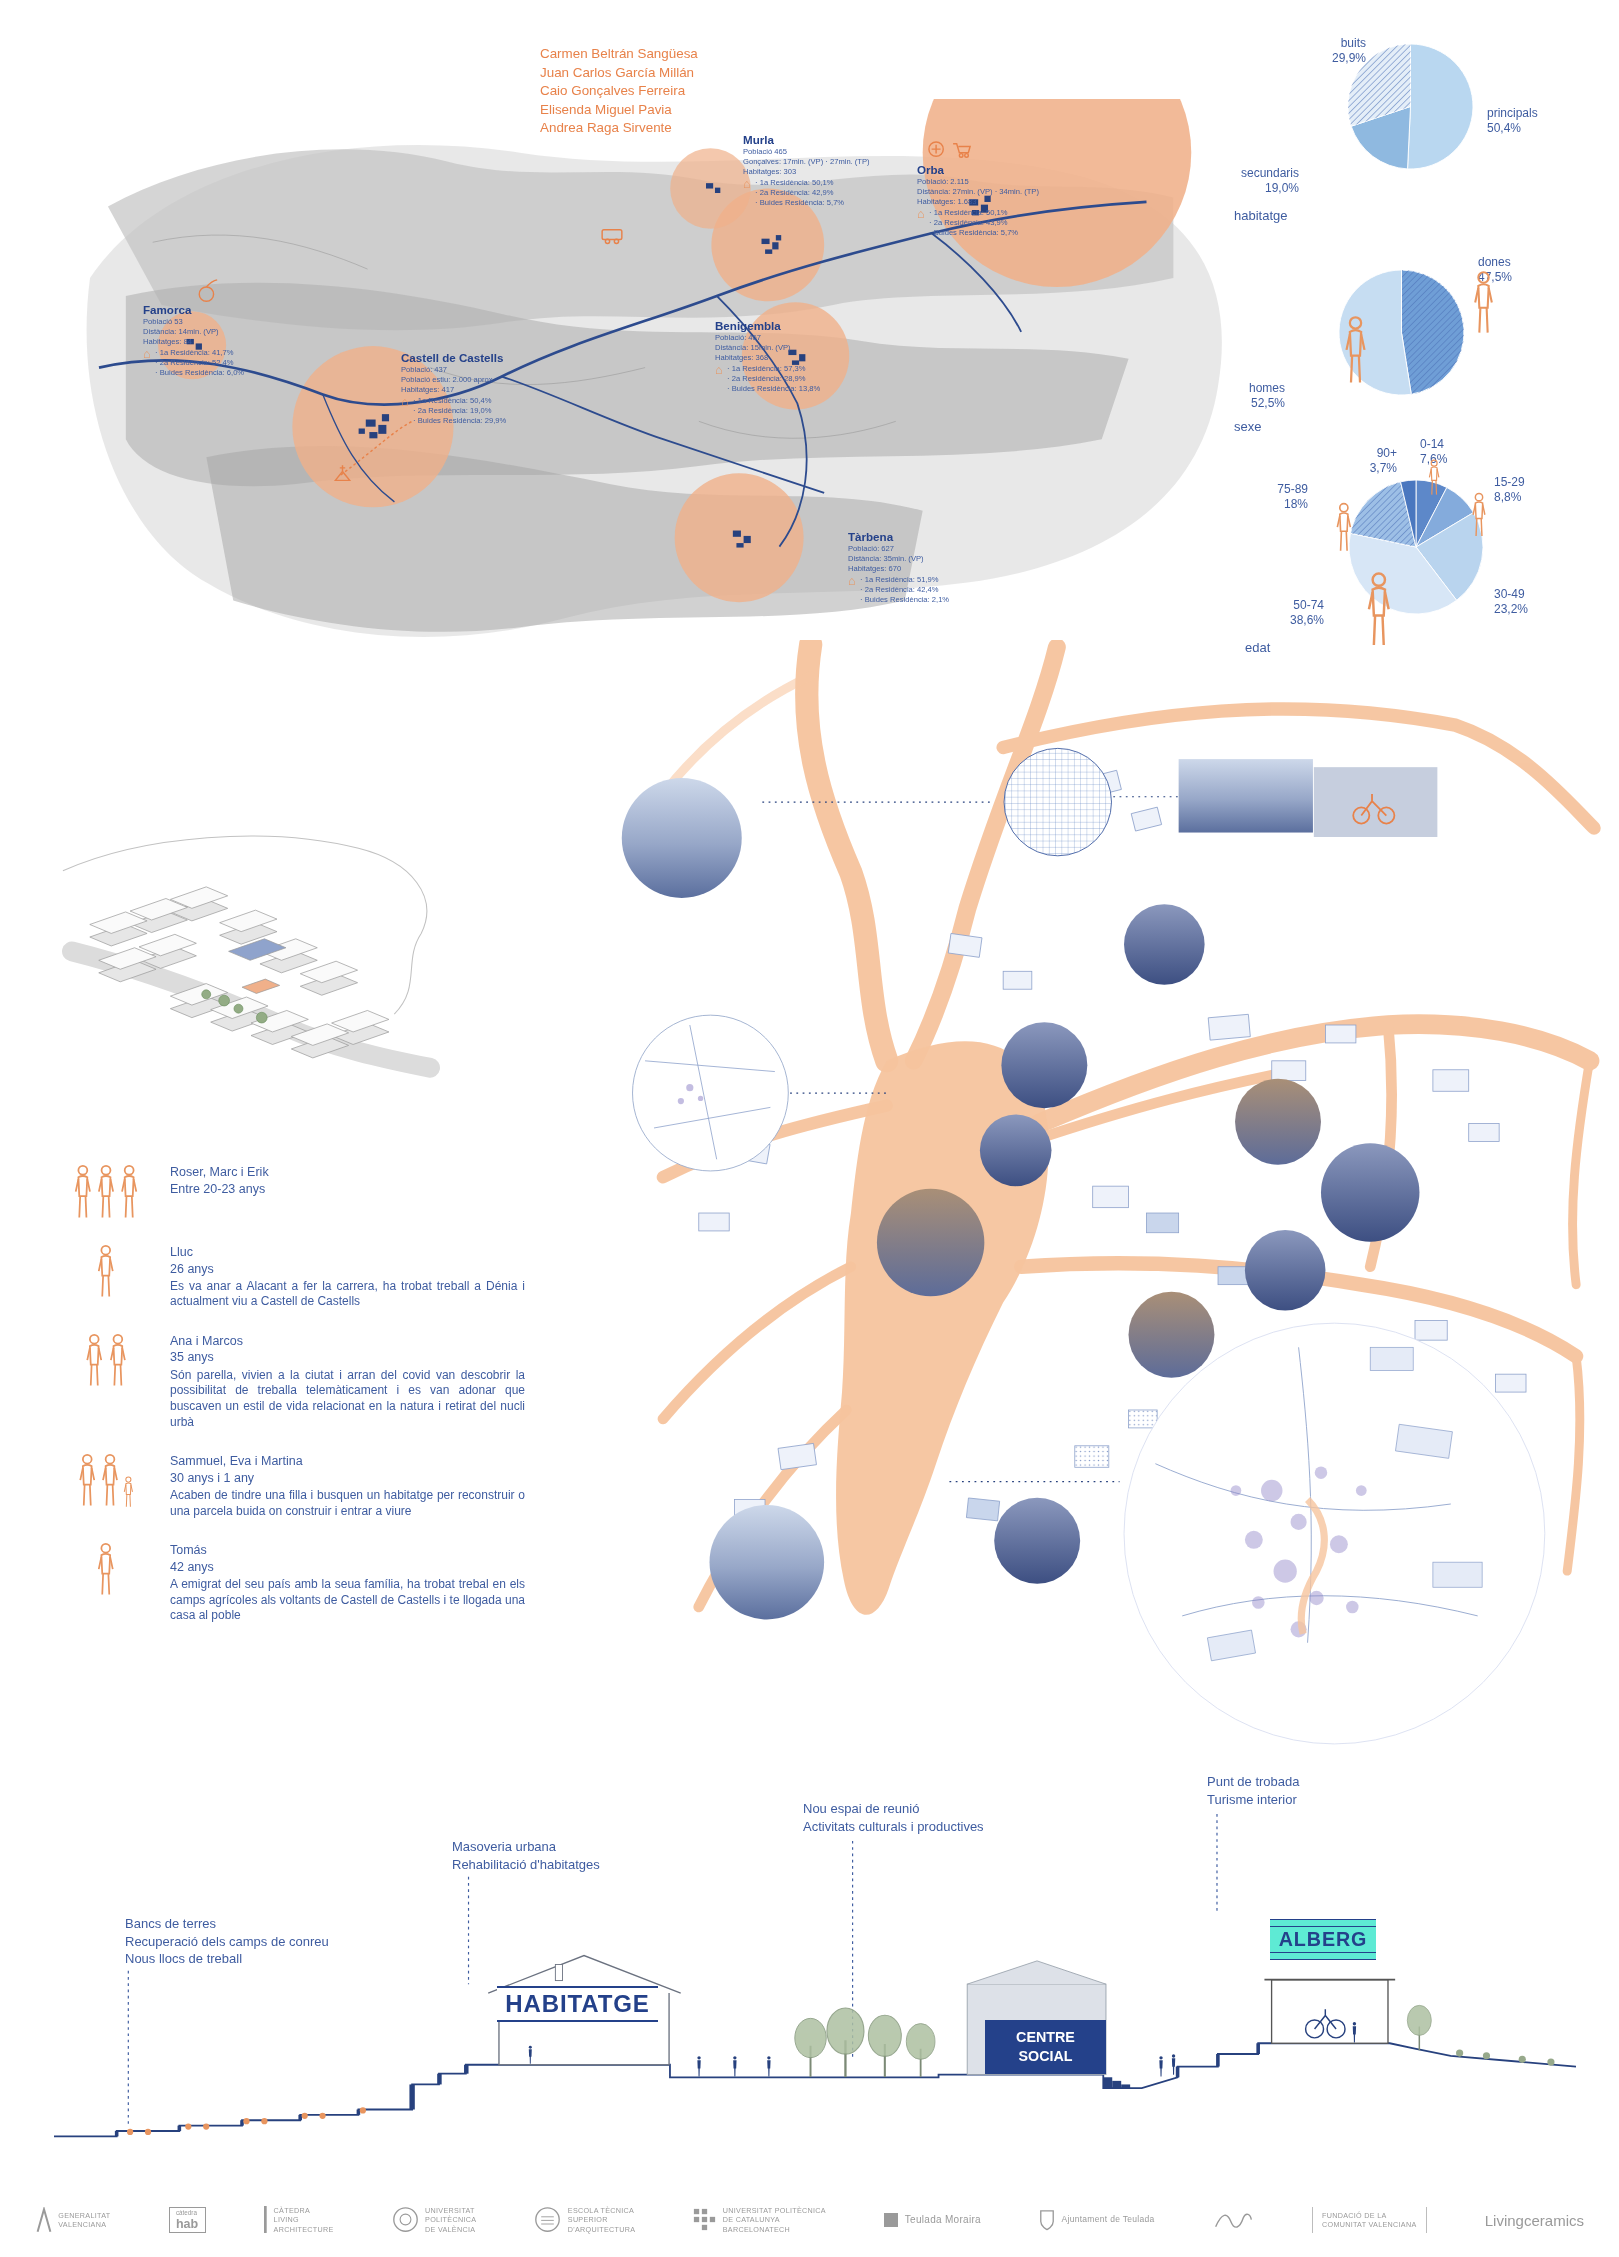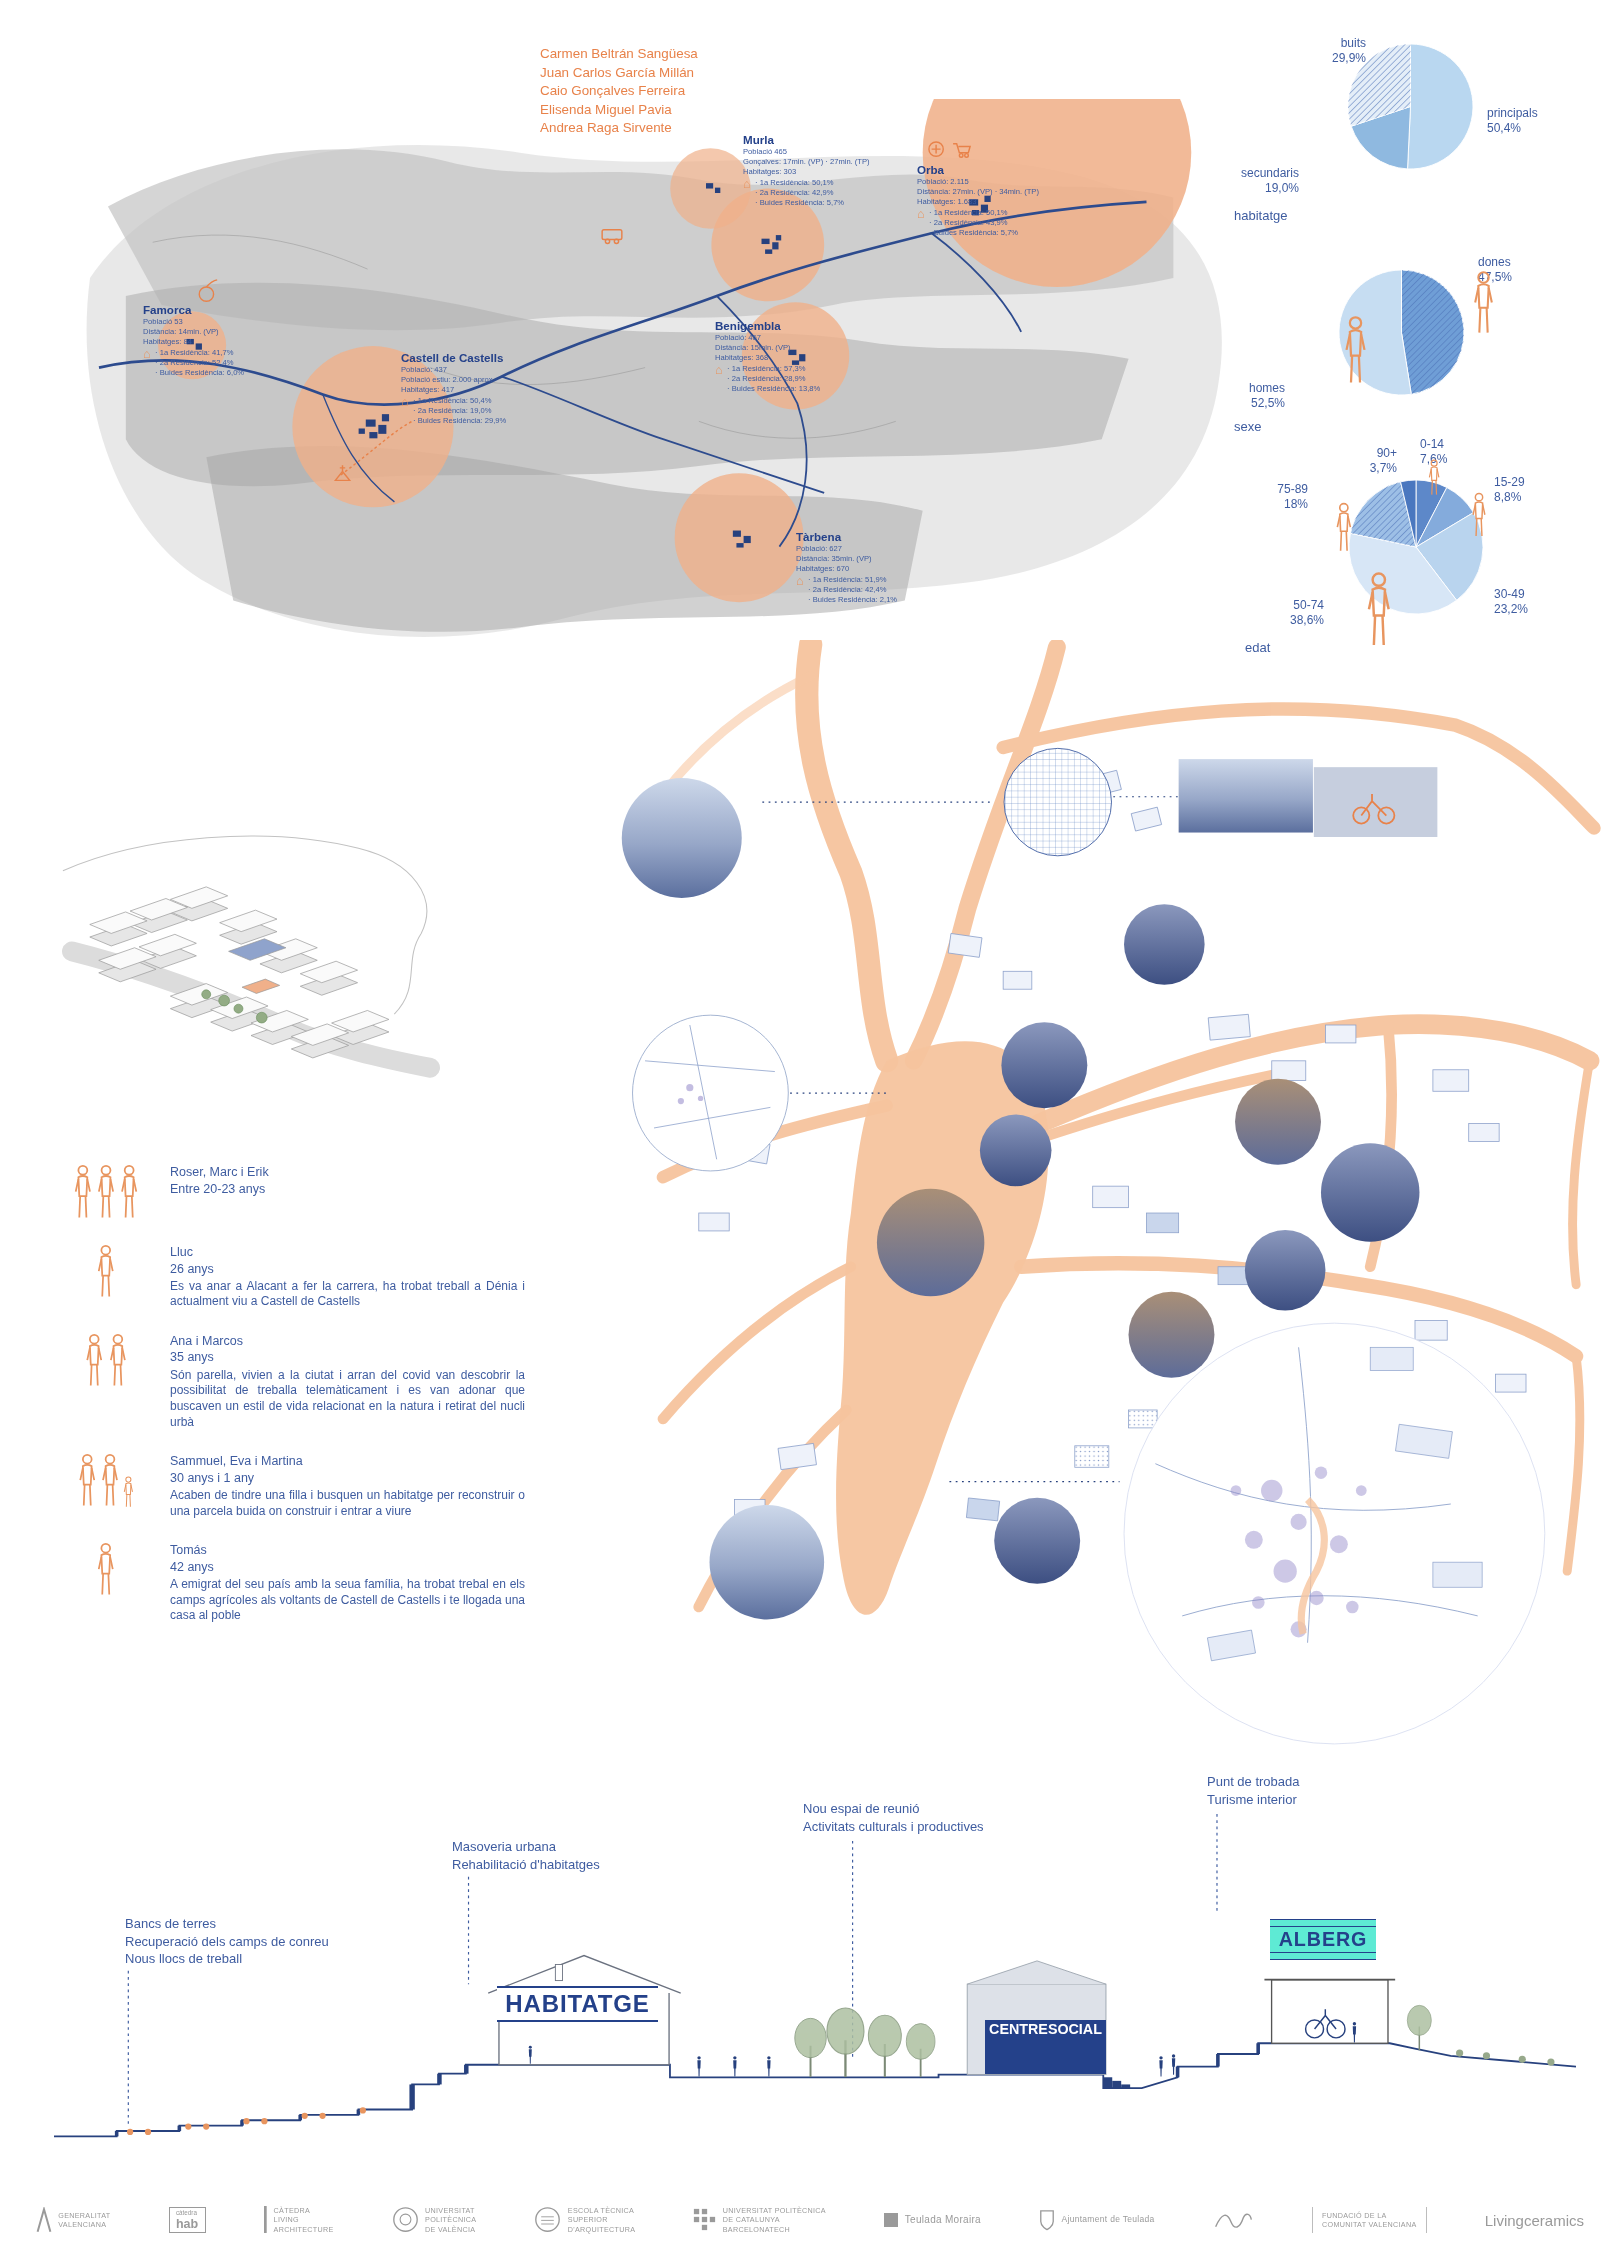--- a/index.html
+++ b/index.html
@@ -37,21 +37,21 @@
   .p-name,.p-age{font-size:12.5px;line-height:1.32}
   .p-desc{font-size:12px;line-height:1.3;text-align:justify;margin-top:1.8px}
   
   .callout{position:absolute;font-size:13px;line-height:1.35;color:#3e5ca0}
   .bld-habitatge{position:absolute;font-size:24px;font-weight:bold;color:#24418a;text-align:center;
     border-top:2.7px solid #24418a;border-bottom:2.7px solid #24418a;background:#fff;padding:1.8px 0;letter-spacing:0.9px}
   .bld-alberg{position:absolute;background:#5eead4;border-top:1.8px solid #24418a;border-bottom:1.8px solid #24418a;padding:6px 0}
   .bld-alberg .inner{border-top:0.9px solid #24418a;border-bottom:0.9px solid #24418a;font-size:19.7px;font-weight:bold;
     color:#24418a;text-align:center;letter-spacing:0.9px;padding:0.9px 5.4px}
   .bld-centre{position:absolute;background:#24418a;color:#fff;font-weight:bold;font-size:14.3px;text-align:center;
-    display:flex;flex-direction:row;justify-content:center;line-height:1.3}
+    display:flex;flex-direction:column;justify-content:center;line-height:1.3}
   
   .footer{position:absolute;left:36px;top:2192px;width:1548px;height:56px;display:flex;align-items:center;
     justify-content:space-between;color:#9a9a9a}
   .logo{display:flex;align-items:center;gap:6.3px}
   .logo-text{font-size:7.2px;line-height:1.3;letter-spacing:0.3px}
   .logo-text.md{font-size:8.5px}
   .logo-text.big{font-size:10px;font-weight:normal}
   .hab-box{border:1.3px solid #9a9a9a;padding:1.8px 6.3px;line-height:1}
   .hab-box .sm{font-size:6.3px;display:block}
   .hab-box .bg{font-size:12.5px;font-weight:bold}
@@ -243,21 +243,21 @@
     <div class="vline">Habitatges: 368</div>
     <div class="vstats">
         <span class="vhouse">⌂</span>
       <div>
           <div class="vline">· 1a Residència: 57,3%</div>
            <div class="vline">· 2a Residència: 28,9%</div>
            <div class="vline">· Buides Residència: 13,8%</div>
         </div>
       </div>
   </div>
-  <div class="village" style="left:796px;top:530px">
+  <div class="village" style="left:848px;top:530px">
     <div class="vname">Tàrbena</div>
     <div class="vline">Població: 627</div>
     <div class="vline">Distància: 35min. (VP)</div>
     <div class="vline">Habitatges: 670</div>
     <div class="vstats">
         <span class="vhouse">⌂</span>
       <div>
           <div class="vline">· 1a Residència: 51,9%</div>
            <div class="vline">· 2a Residència: 42,4%</div>
            <div class="vline">· Buides Residència: 2,1%</div>

